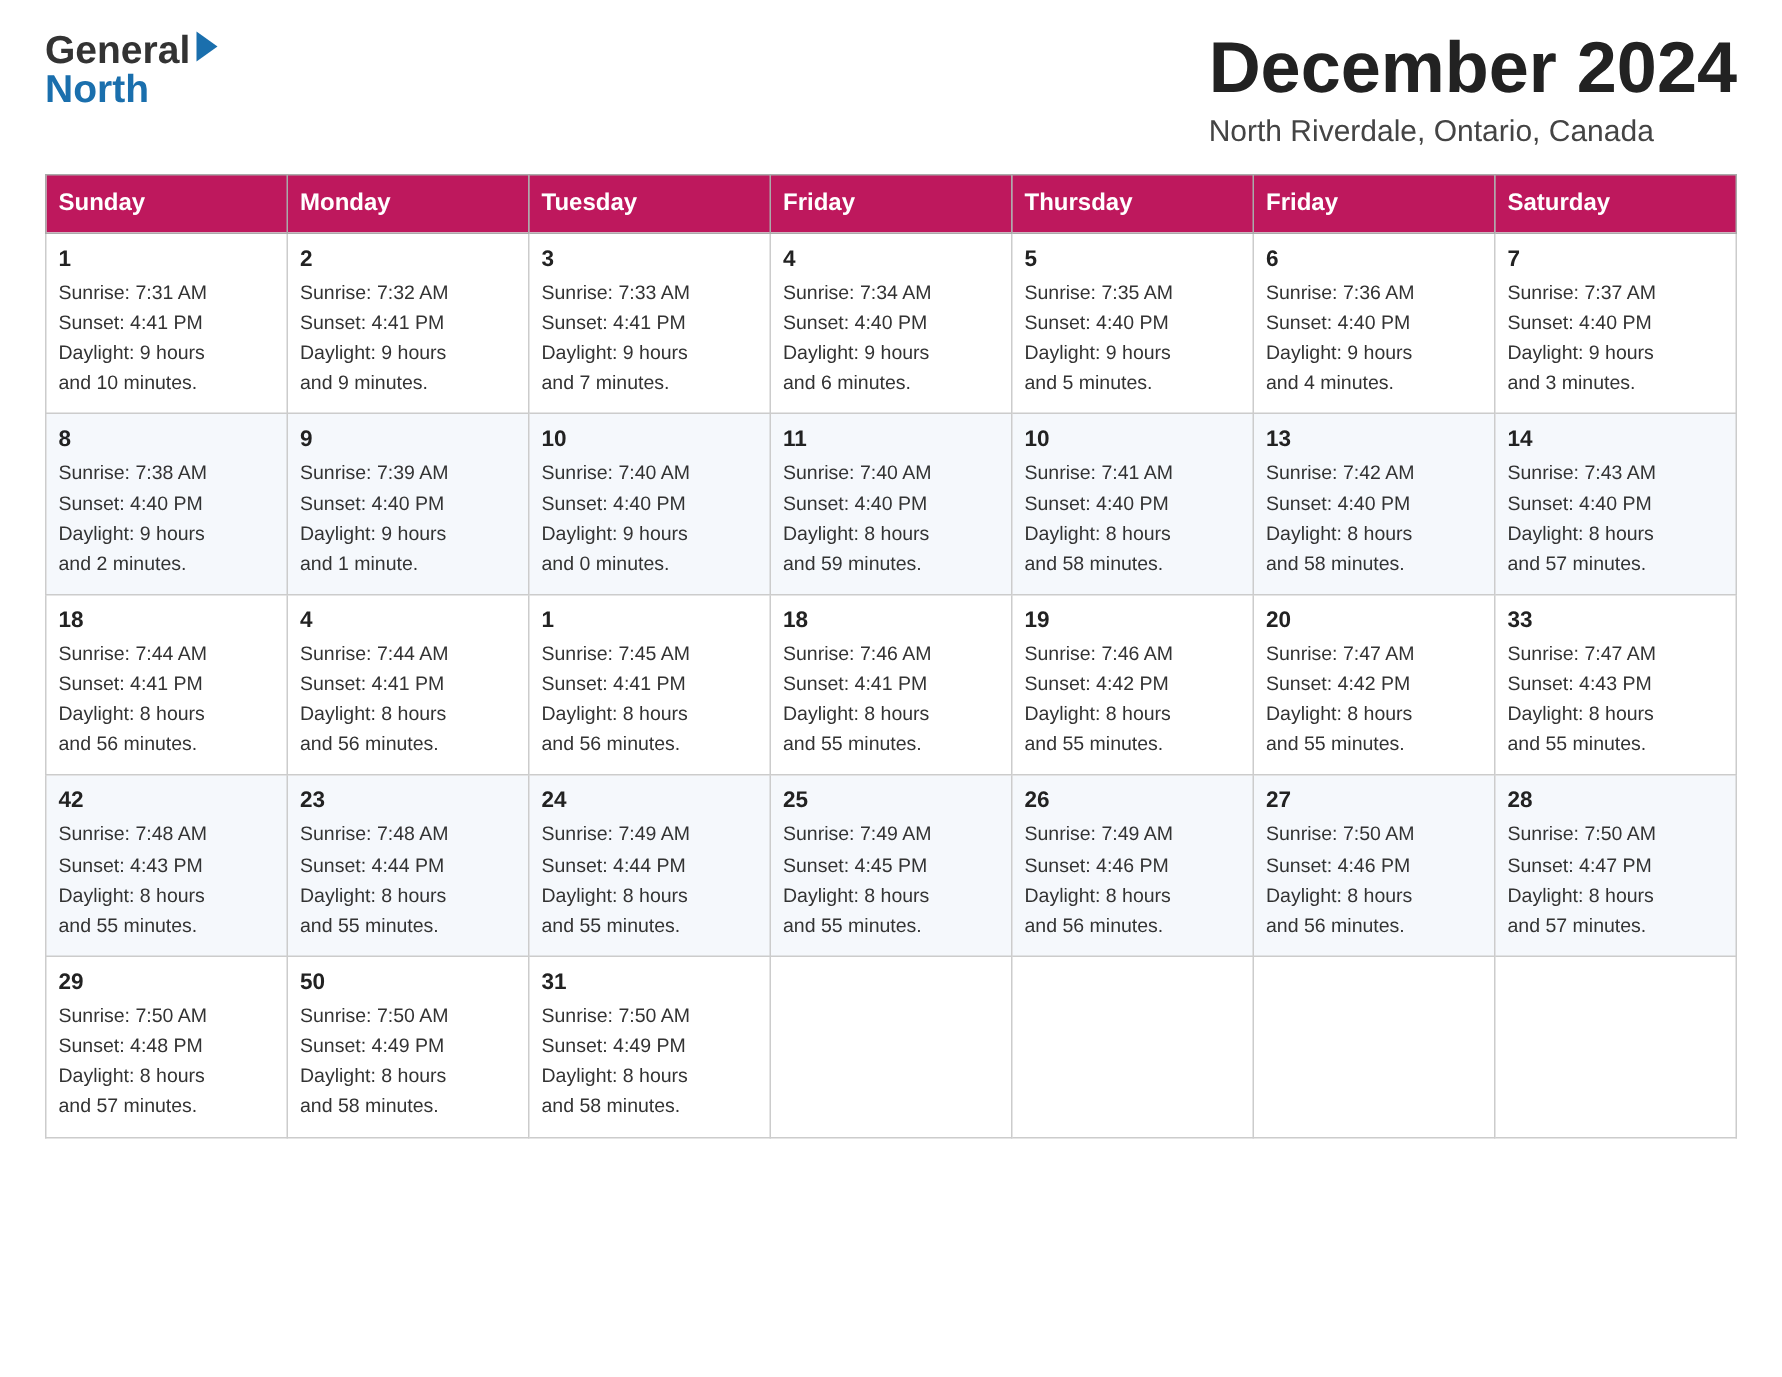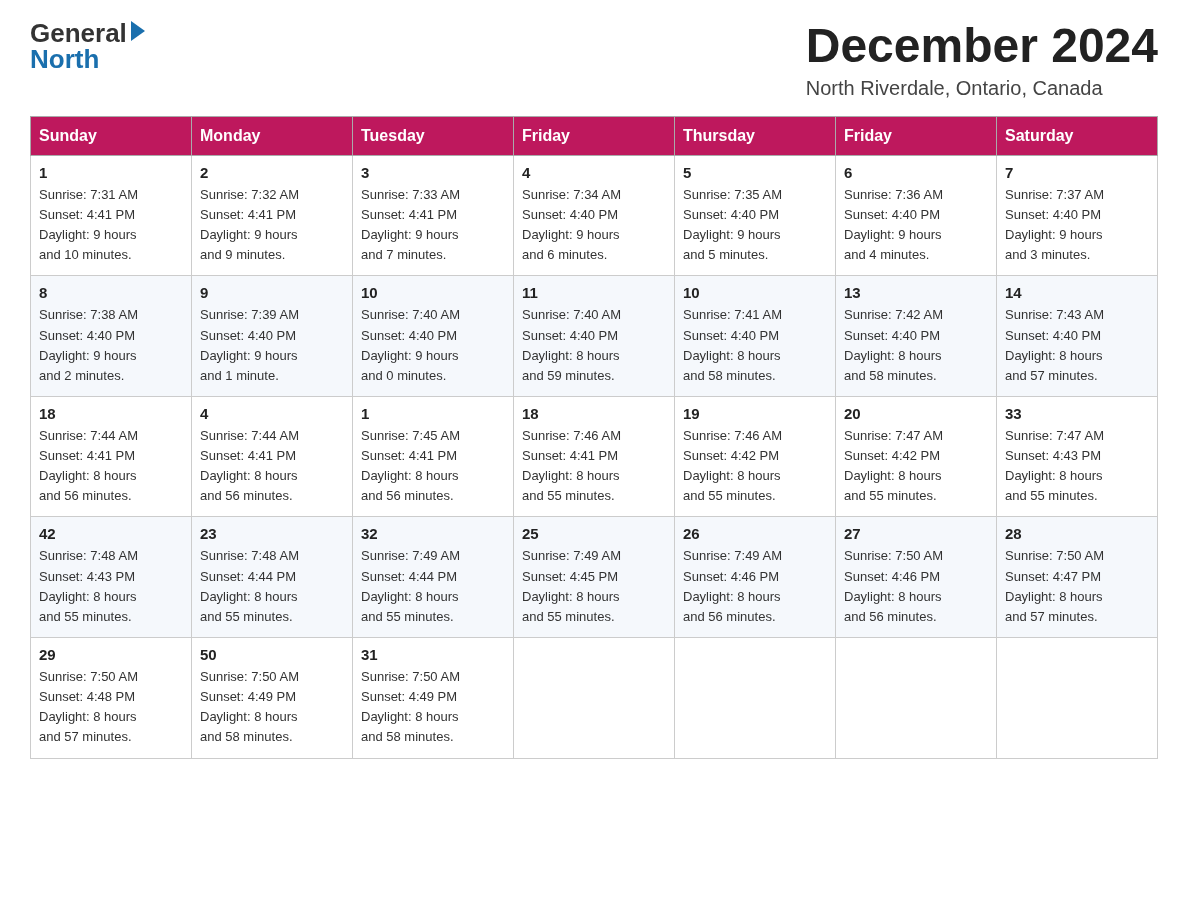--- a/index.html
+++ b/index.html
@@ -229,21 +229,21 @@
       <tr>
         <td>
           <span class="day-number">42</span>
           <span class="day-info">Sunrise: 7:48 AM<br>Sunset: 4:43 PM<br>Daylight: 8 hours<br>and 55 minutes.</span>
         </td>
         <td>
           <span class="day-number">23</span>
           <span class="day-info">Sunrise: 7:48 AM<br>Sunset: 4:44 PM<br>Daylight: 8 hours<br>and 55 minutes.</span>
         </td>
         <td>
-          <span class="day-number">32</span>
+          <span class="day-number">24</span>
           <span class="day-info">Sunrise: 7:49 AM<br>Sunset: 4:44 PM<br>Daylight: 8 hours<br>and 55 minutes.</span>
         </td>
         <td>
           <span class="day-number">25</span>
           <span class="day-info">Sunrise: 7:49 AM<br>Sunset: 4:45 PM<br>Daylight: 8 hours<br>and 55 minutes.</span>
         </td>
         <td>
           <span class="day-number">26</span>
           <span class="day-info">Sunrise: 7:49 AM<br>Sunset: 4:46 PM<br>Daylight: 8 hours<br>and 56 minutes.</span>
         </td>

